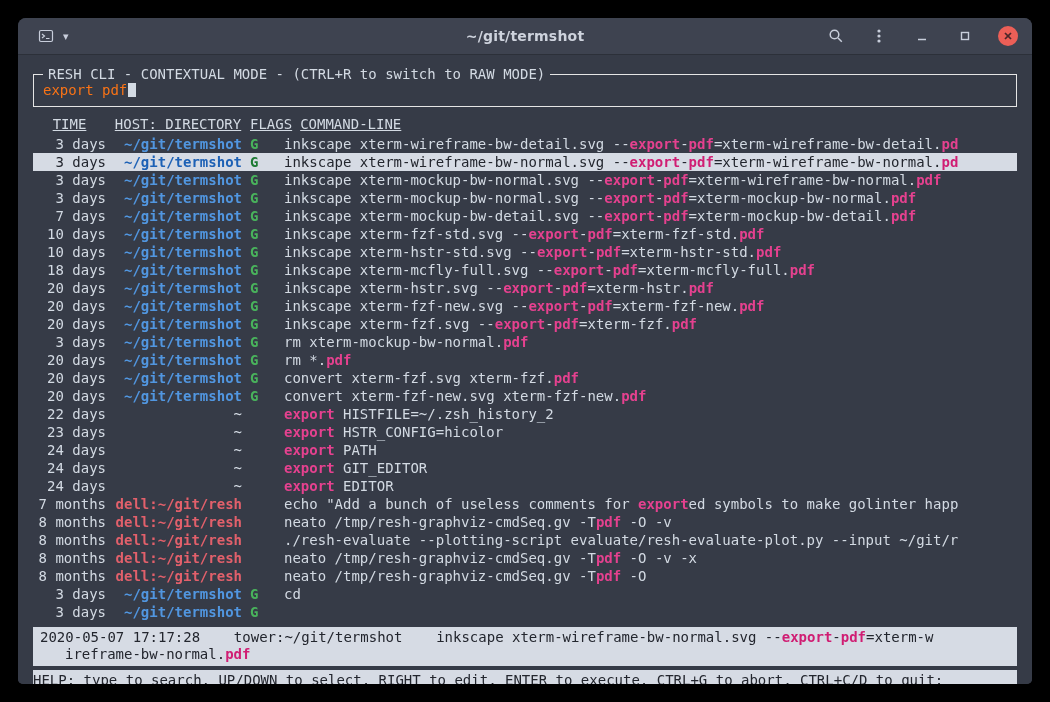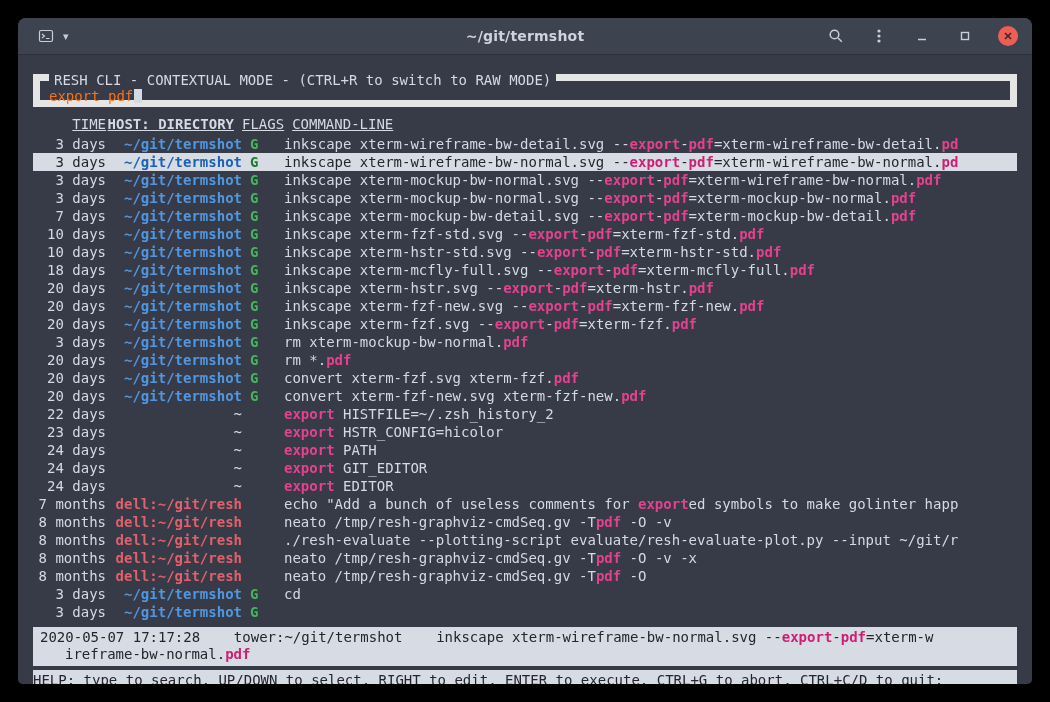--- a/index.html
+++ b/index.html
@@ -38,32 +38,32 @@
   .close-btn{width:20px;height:20px;border-radius:50%;background:#ec5f57;display:flex;align-items:center;justify-content:center;}
   
   .terminal{
     flex:1;background:var(--term-bg);color:var(--fg);
     font-family:"DejaVu Sans Mono","Liberation Mono",monospace;
     font-size:14px;line-height:18px;
     padding:10px 15px 0 15px;position:relative;overflow:hidden;white-space:nowrap;
   }
   
   .searchbox{
-    position:relative;border:7px solid #e5e5e5;height:33px;margin-top:9px;margin-bottom:8px;
+    position:relative;border:1px solid #e5e5e5;height:33px;margin-top:9px;margin-bottom:8px;
   }
   .searchbox .box-label{
     position:absolute;top:-10px;left:9px;background:var(--term-bg);padding:0 5px;color:var(--fg);
   }
   .query-line{padding:6px 9px;color:#f97316;white-space:pre;}
   .cursor{display:inline-block;width:8px;height:15px;background:#d3dae3;vertical-align:-2px;margin-left:1px;}
   
   .hdr{display:flex;margin-top:4px;}
-  .hdr span{text-decoration:underline;}
+  .hdr span{text-decoration:underline;text-align:center;}
   .h-time{width:73px;text-align:right;flex:none;}
-  .h-host{width:128px;text-align:right;flex:none;font-weight:bold;}
+  .h-host{width:128px;text-align:right;flex:none;margin-left:8px;}
   .h-flags{flex:none;margin-left:8px;}
   .h-cmd{flex:none;margin-left:8px;}
   
   .rows{margin-top:2px;}
   .row{display:flex;height:18px;line-height:18px;}
   .col{white-space:pre;}
   .col.time{width:73px;text-align:right;flex:none;}
   .col.host{width:128px;text-align:right;flex:none;margin-left:8px;}
   .col.flags{width:26px;flex:none;margin-left:8px;color:var(--green);font-weight:bold;}
   .col.cmd{flex:1;margin-left:8px;overflow:hidden;}

